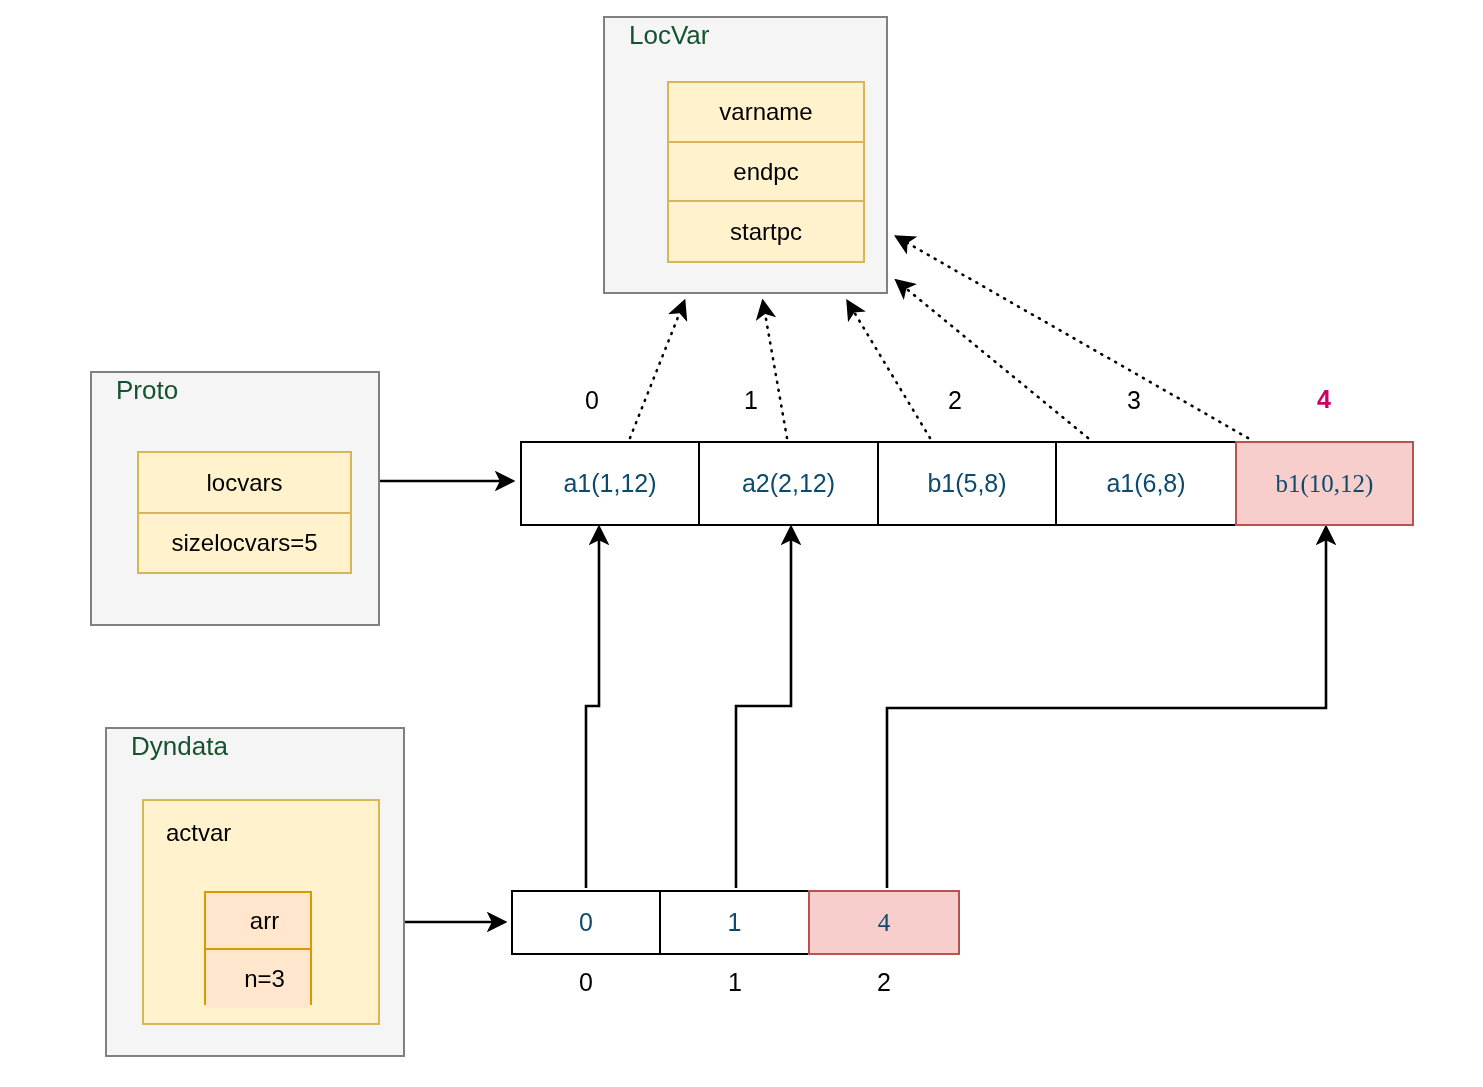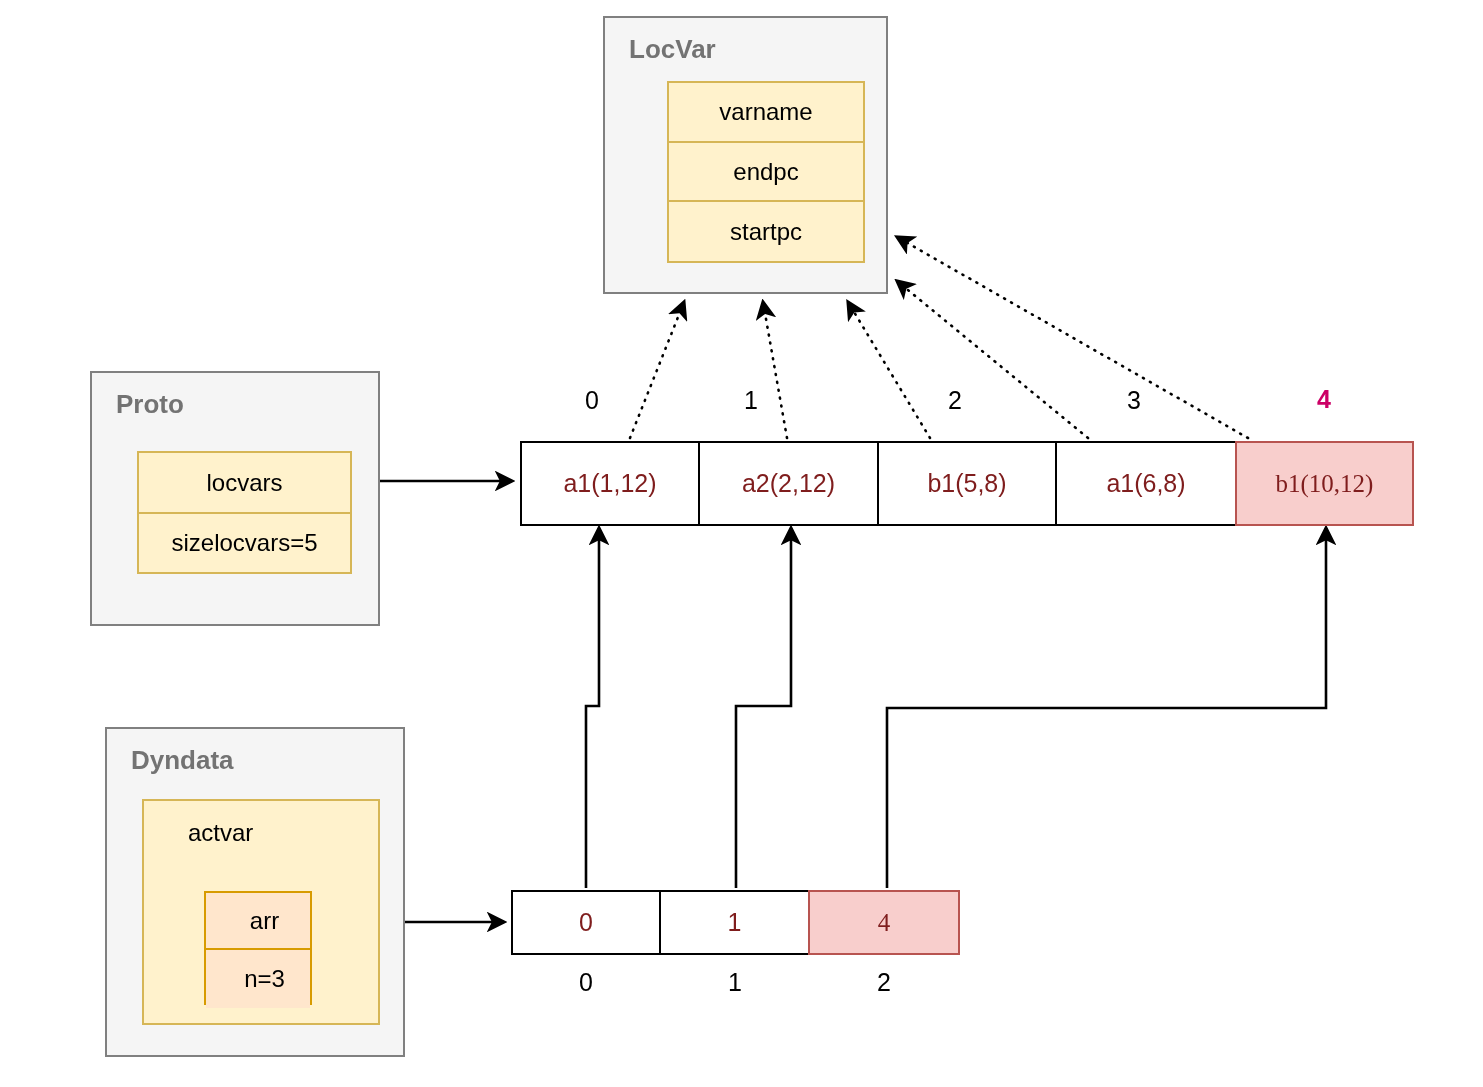--- a/index.html
+++ b/index.html
@@ -31,25 +31,24 @@
   
   .container-box {
     position: absolute;
     background: #f5f5f5;
     border: 2px solid #808080;
     box-sizing: border-box;
   }
   .container-title {
     position: absolute;
     left: 24px;
-    top: 16px;
+    top: 2px;
     font-size: 26px;
-    color: #737373;
+    color: #14532d;
     white-space: nowrap;
-    font-weight: bold;
   }
 
   
   .field-stack {
     position: absolute;
     box-sizing: border-box;
     border: 2px solid #d6b656;
     background: #fff2cc;
   }
   .field-cell {
@@ -70,21 +69,20 @@
     box-sizing: border-box;
     border: 2px solid #d6b656;
     background: #fff2cc;
   }
   .actvar-label {
     position: absolute;
     left: 22px;
     top: 18px;
     font-size: 24px;
     color: #000000;
-    margin-left: 22px;
   }
 
   
   .arr-stack {
     position: absolute;
     box-sizing: border-box;
     border: 2px solid #d79b00;
     background: #ffe6cc;
   }
   .arr-cell {
@@ -102,21 +100,21 @@
 
   
   .array-row {
     position: absolute;
     display: flex;
   }
   .array-cell {
     box-sizing: border-box;
     border: 2px solid #000000;
     background: #ffffff;
-    color: #7f1d1d;
+    color: #0c4a6e;
     font-size: 25px;
     display: flex;
     align-items: center;
     justify-content: center;
     margin-left: -2px;
   }
   .array-cell:first-child { margin-left: 0; }
   .array-cell.highlight {
     background: #f8cecc;
     border-color: #b85450;

